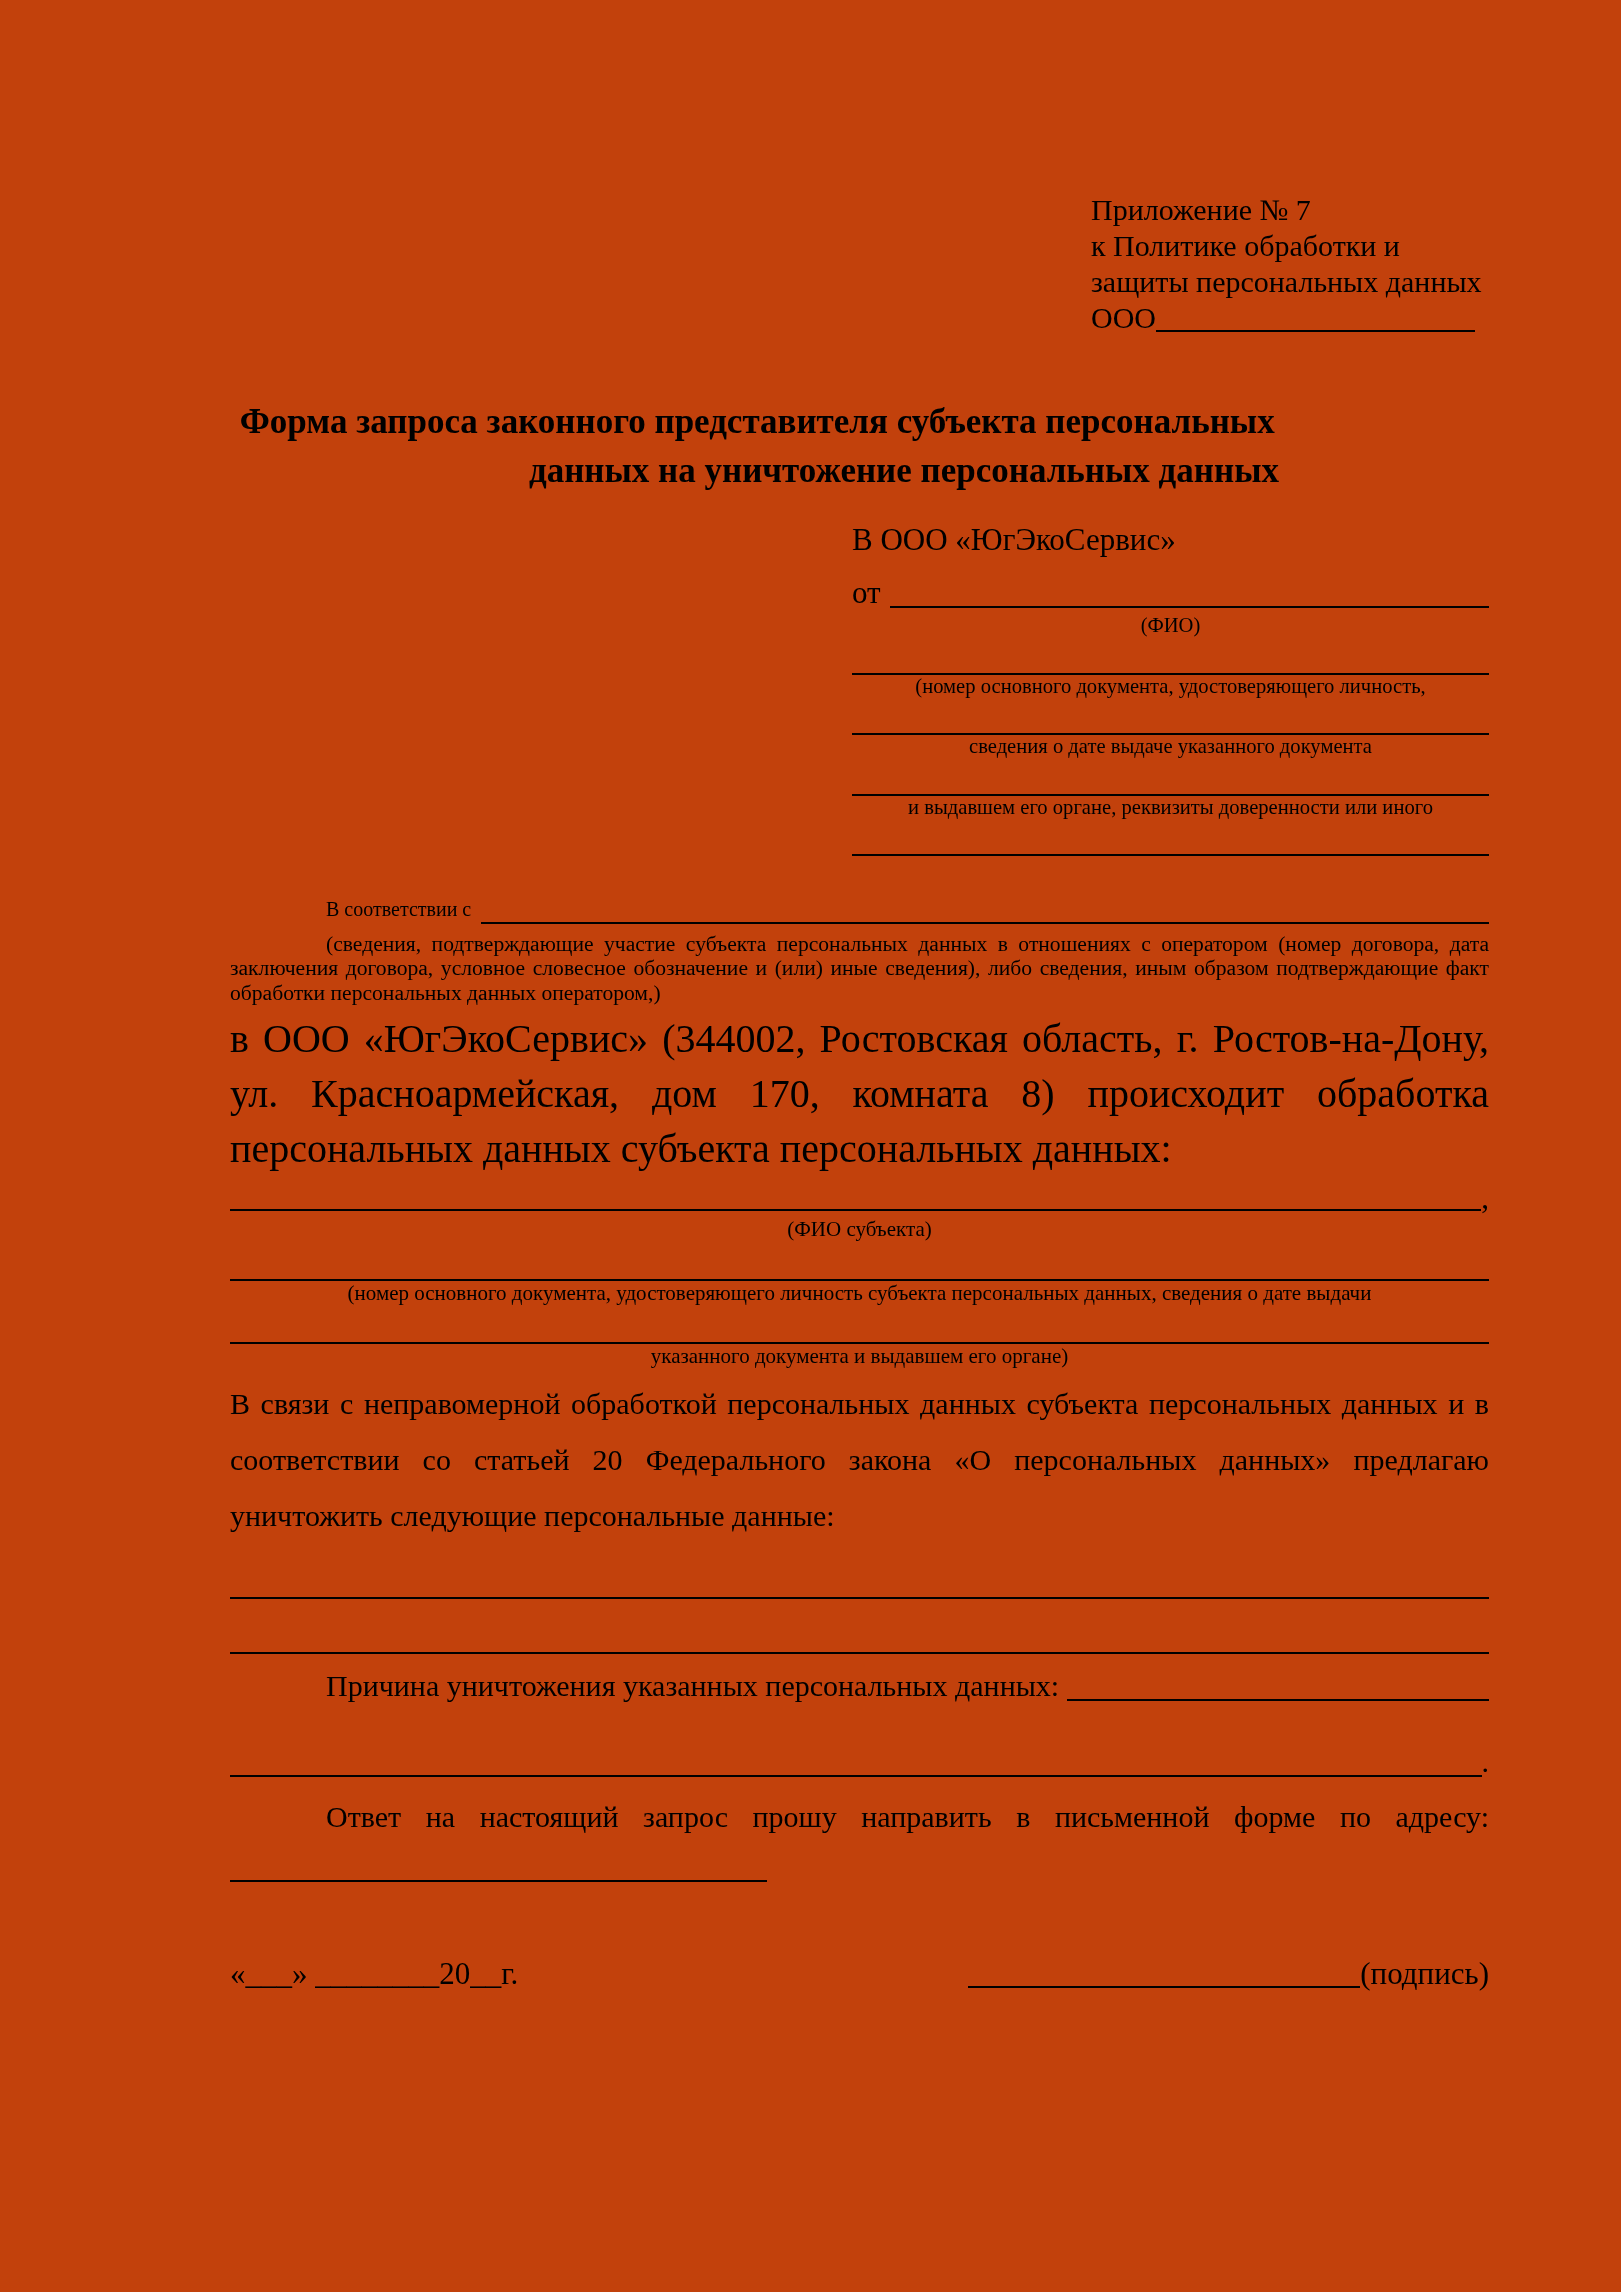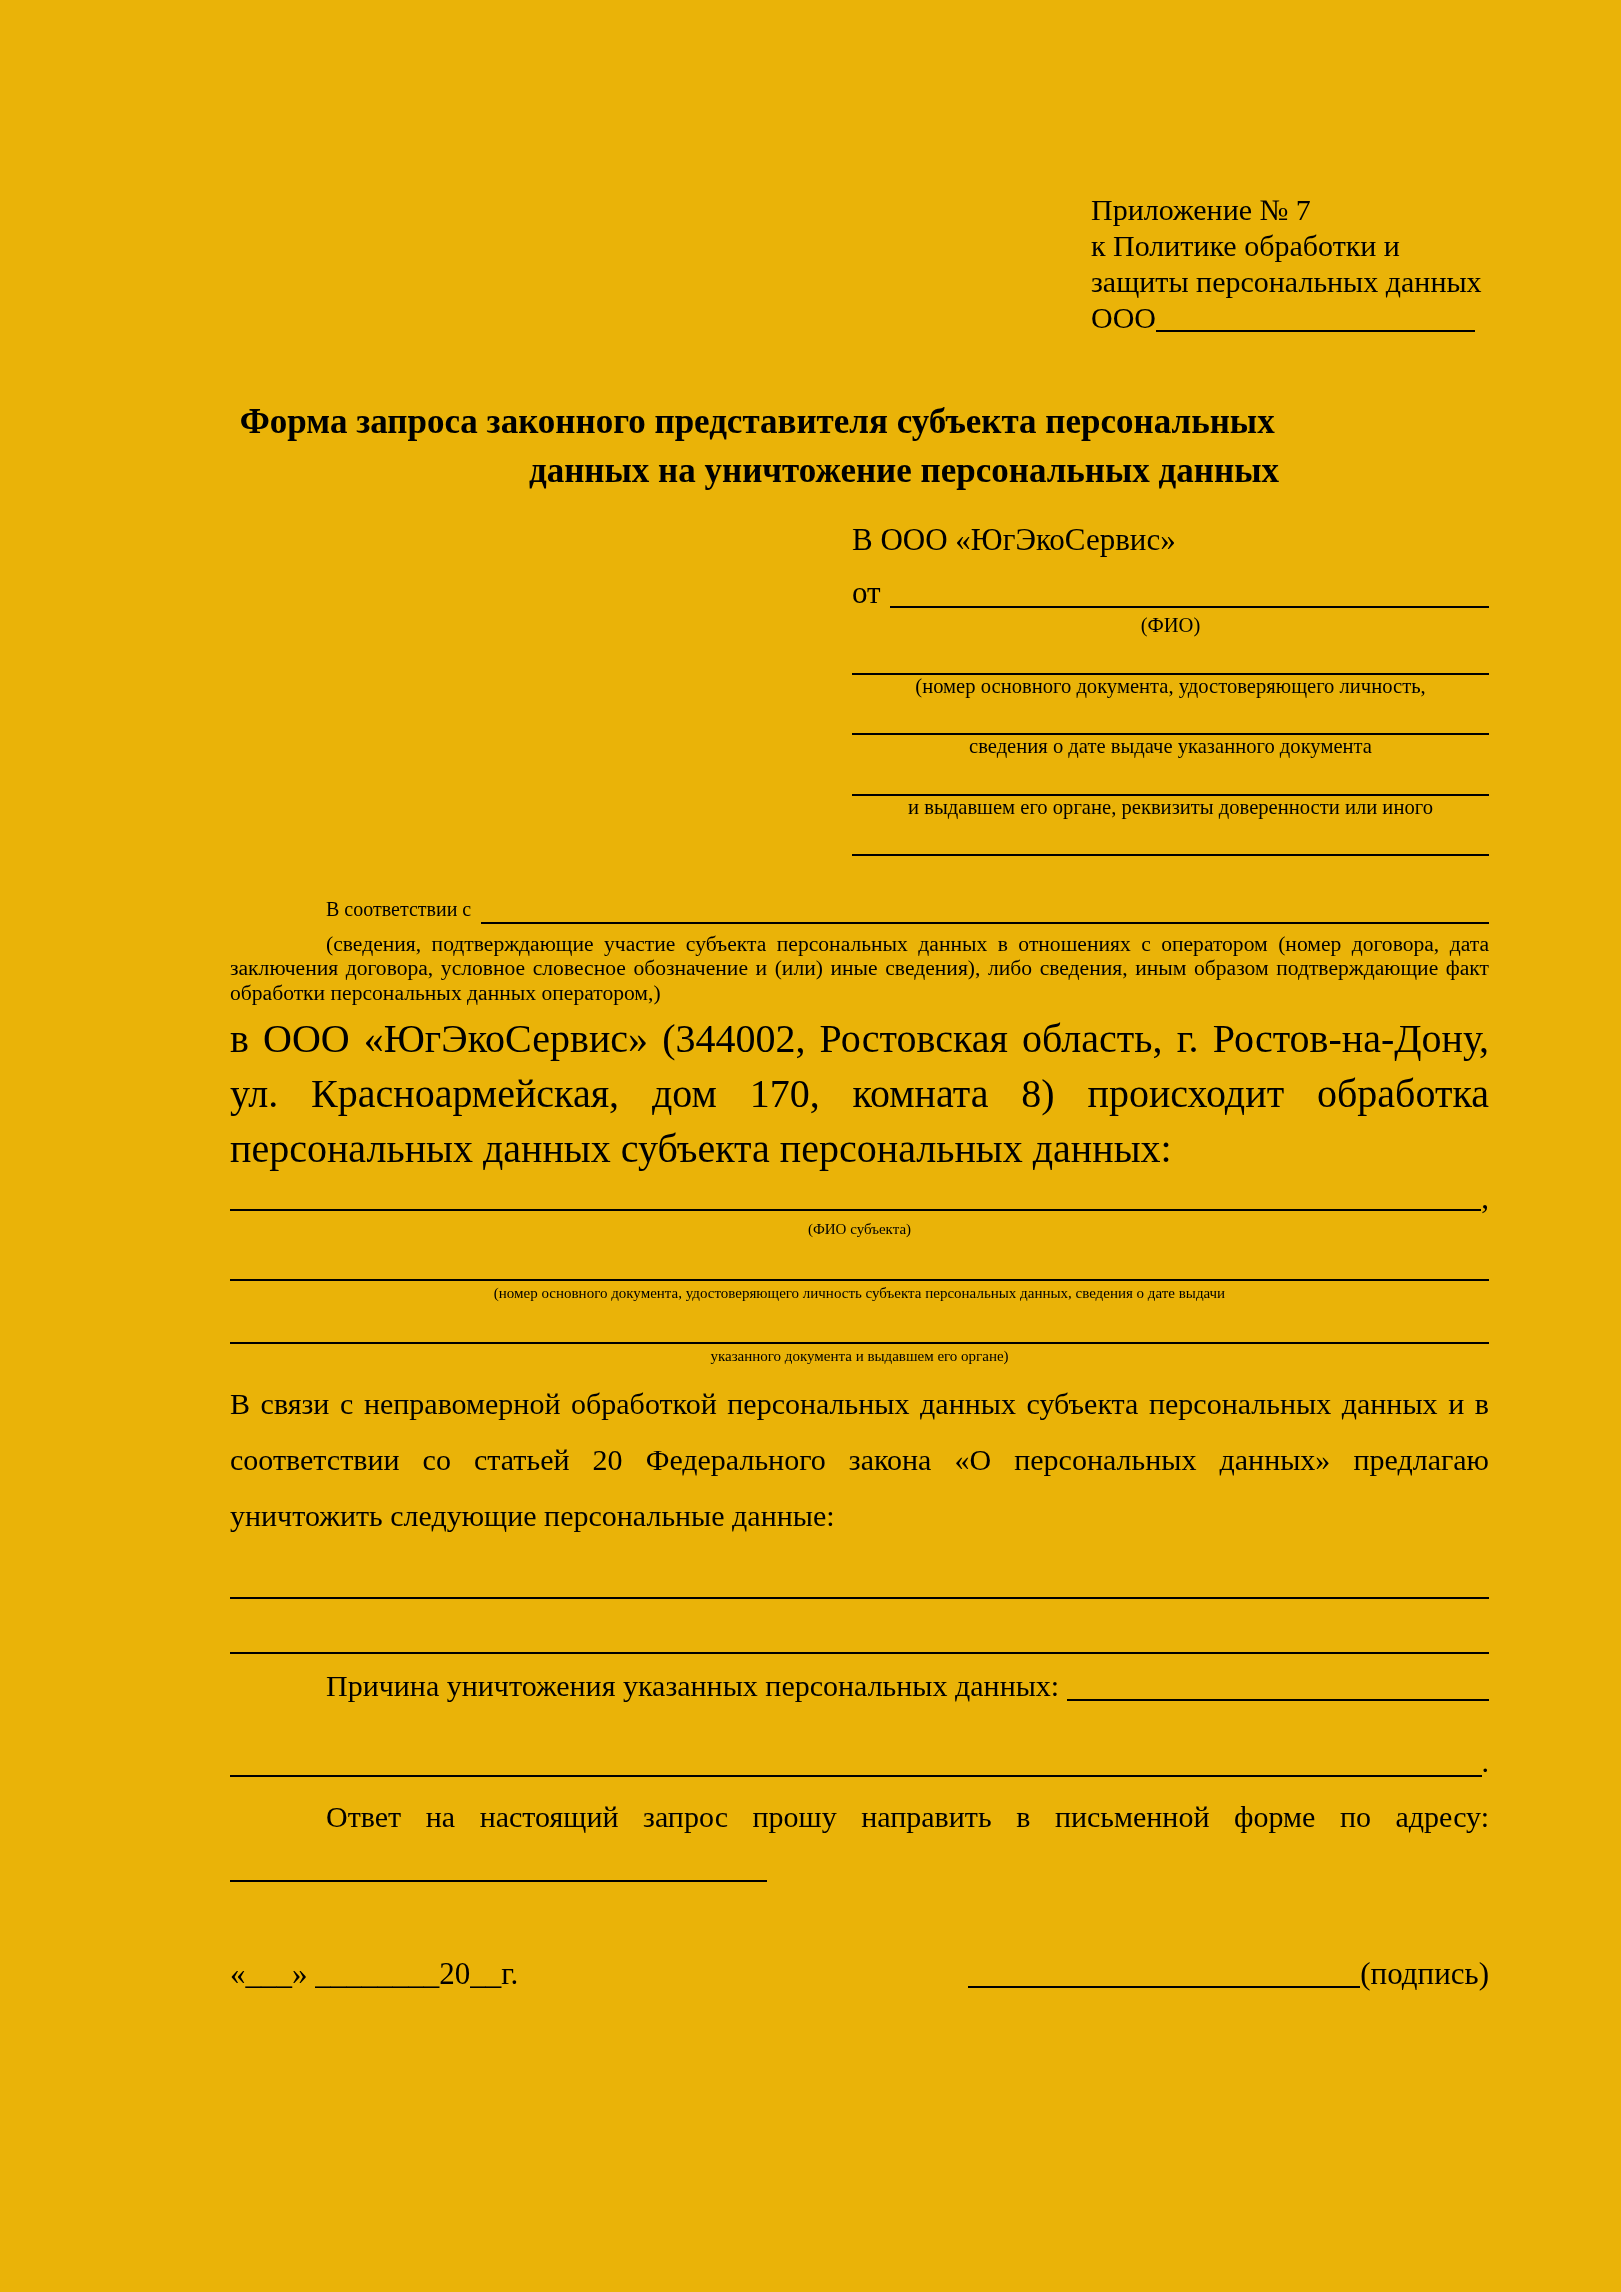--- a/index.html
+++ b/index.html
@@ -1,19 +1,19 @@
 <!DOCTYPE html>
 <html lang="ru"><head>
 <meta charset="utf-8">
 <style>
   html,body { margin:0; padding:0; background:#ffffff; }
   .page {
     position:relative;
     width:1621px; height:2293px;
-    background:#eab308;
+    background:#c2410c;
     color:#000;
     font-family:"Liberation Serif", "DejaVu Serif", serif;
     overflow:hidden;
   }
   .content { position:absolute; left:230px; top:0; width:1259px; }
 
   
   .blank { border-bottom:2.9px solid #000; }
   .fill  { flex:1 1 auto; }
 
@@ -42,21 +42,21 @@
   .accordance-row .fill { height:33px; margin-bottom:4.9px; }
 
   .fine-print { margin-top:2.9px; font-size:21.6px; line-height:24.5px; text-align:justify; text-indent:96px; }
 
   .body-para { margin-top:5.9px; font-size:40px; line-height:55px; text-align:justify; }
 
   
   .comma-row { display:flex; align-items:flex-end; font-size:31px; }
   .comma-row .fill { height:33px; margin-bottom:5.9px; }
   .comma-row .tail { line-height:39px; }
-  .center-caption { font-size:15px; line-height:24.5px; text-align:center; }
+  .center-caption { font-size:21px; line-height:24.5px; text-align:center; }
   .full-blank { height:37px; border-bottom:2.9px solid #000; }
 
   .request-para { margin-top:7.8px; font-size:30px; line-height:56px; text-align:justify; }
 
   .write-line { height:53px; border-bottom:2.9px solid #000; }
 
   .reason-row { display:flex; align-items:flex-end; margin-top:7.8px; font-size:30px; }
   .reason-row .label { margin-left:96px; line-height:45px; padding-right:7.8px; white-space:nowrap; }
   .reason-row .fill { height:37px; margin-bottom:6.9px; }
 

